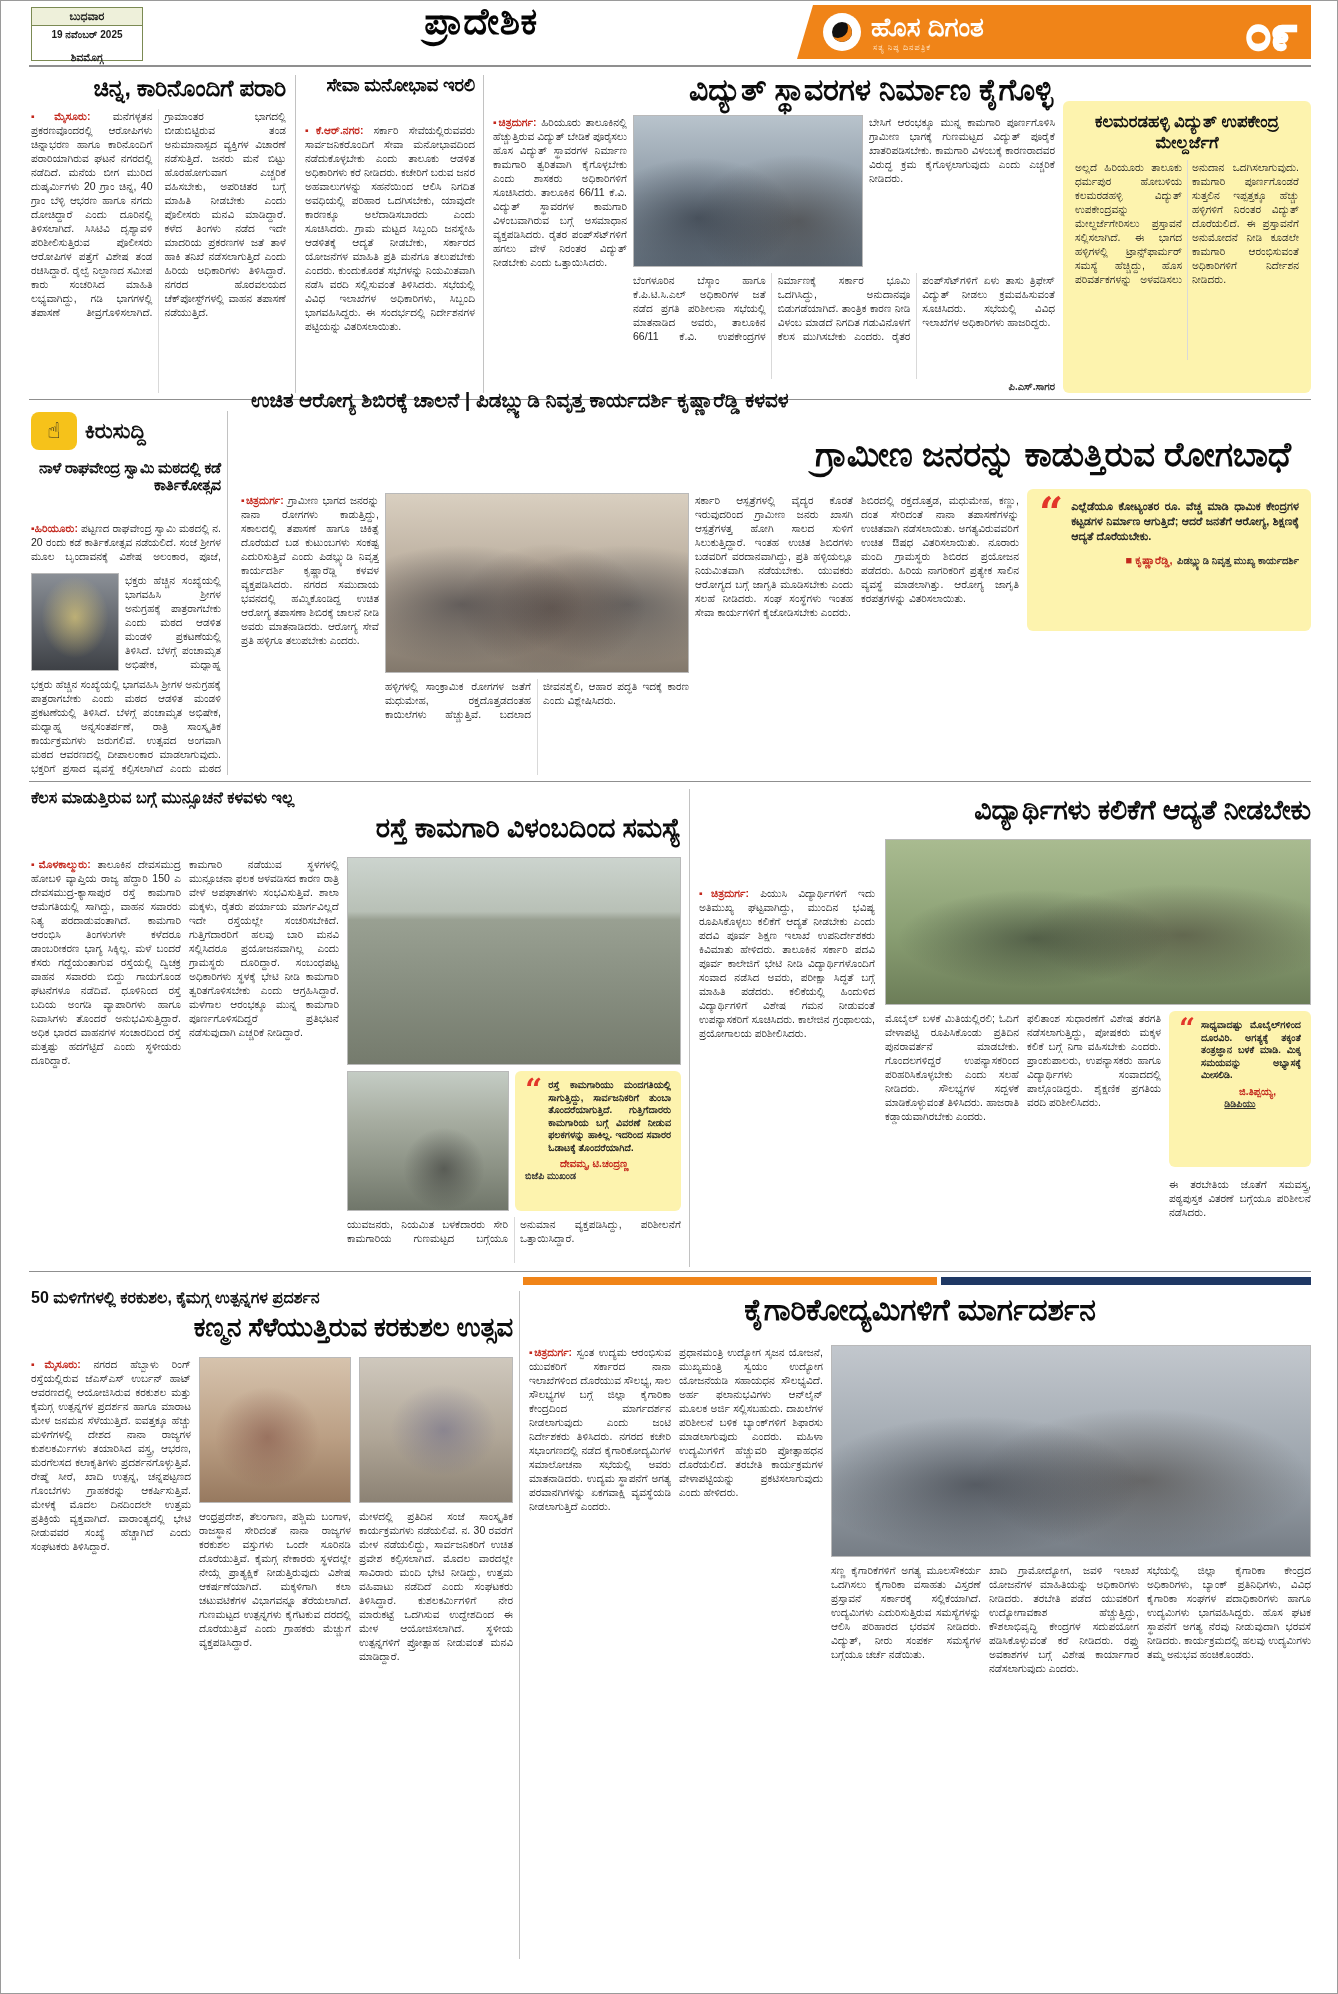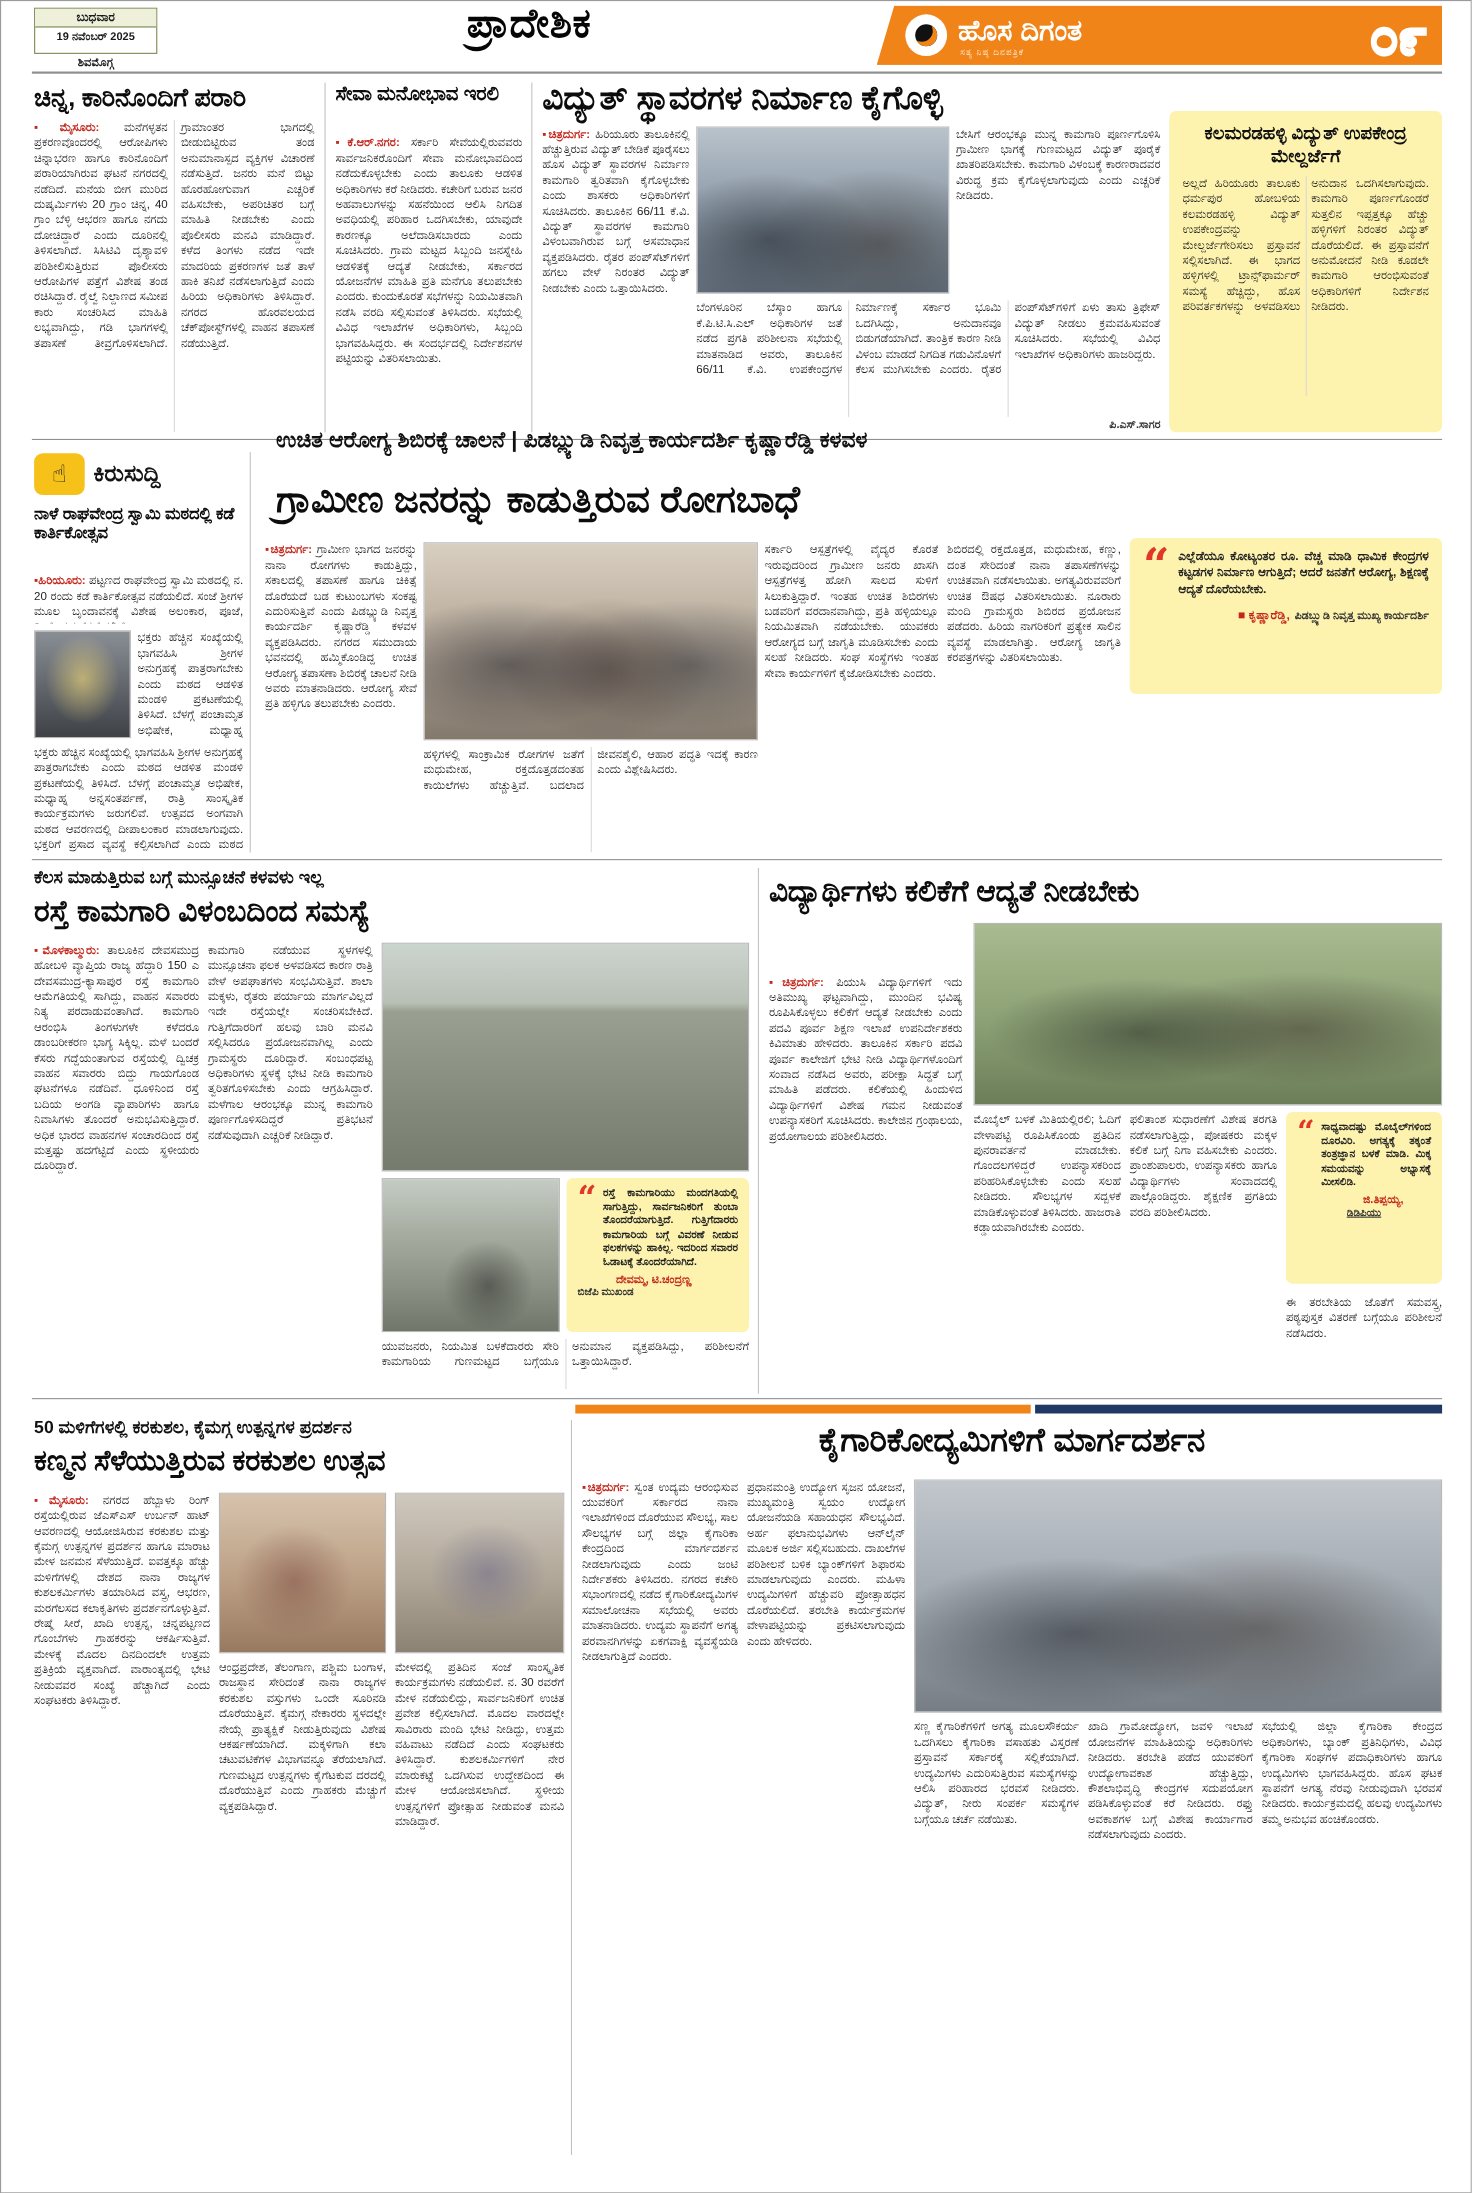--- a/index.html
+++ b/index.html
@@ -2,21 +2,21 @@
 <html><head>
 <meta charset="utf-8">
 <style>
   html,body{margin:0;padding:0;background:#e8e8e8;}
   .page{position:relative;width:1338px;height:1994px;background:#ffffff;margin:0 auto;
         font-family:"Liberation Sans","DejaVu Sans",sans-serif;color:#1a1a1a;overflow:hidden;
         border:1px solid #9a9a9a;box-sizing:border-box;}
   .b{position:absolute;box-sizing:border-box;}
   .hline{background:#8f8f8f;height:2px;}
   .vline{background:#c2c2c2;width:1px;}
-  .headline{font-weight:800;color:#0c0c0c;line-height:1.15;letter-spacing:-.2px;}
+  .headline{font-weight:800;color:#0c0c0c;line-height:1.15;letter-spacing:-.2px;text-align:right;}
   .kicker{font-weight:800;color:#111;}
   .body-text{font-size:10.5px;line-height:14px;text-align:justify;color:#222;overflow:hidden;
              column-gap:12px;column-rule:1px solid #d9d9d9;word-break:break-word;}
   .dateline{color:#c3271c;font-weight:bold;}
   .photo{background-color:#9aa0a6;border:1px solid #b9b9b9;}
   .ph-office{background:radial-gradient(ellipse at 28% 68%,rgba(30,36,46,.55),transparent 42%),
              radial-gradient(ellipse at 72% 70%,rgba(50,44,40,.5),transparent 45%),
              linear-gradient(180deg,#b8c3cc 0%,#8d9aa6 50%,#5f6b77 100%);}
   .ph-group{background:radial-gradient(ellipse at 25% 62%,rgba(40,40,48,.55),transparent 38%),
             radial-gradient(ellipse at 55% 64%,rgba(70,55,50,.5),transparent 40%),
@@ -61,21 +61,21 @@
   .bar-orange{background:#f08418;}
   .bar-navy{background:#1f3864;}
   .byline{font-size:10px;font-weight:bold;color:#333;text-align:right;}
   .ybox-title{font-weight:800;font-size:16.5px;line-height:1.25;text-align:center;color:#111;}
 </style>
 </head>
 <body>
 
 <div class="page">
 
-  <div class="b datebox" style="left:30px;top:6px;width:112px;height:42px;">
+  <div class="b datebox" style="left:30px;top:6px;width:112px;height:54px;">
     <div class="day">ಬುಧವಾರ</div>
     <div class="date">19 ನವೆಂಬರ್ 2025</div>
   </div>
   <div class="b city" style="left:30px;top:50px;width:112px;">ಶಿವಮೊಗ್ಗ</div>
 
   <div class="b sec-title" style="left:330px;top:0;width:300px;">ಪ್ರಾದೇಶಿಕ</div>
 
   <div class="b masthead" style="left:796px;top:4px;width:514px;height:54px;">
     <div class="b logo-circle" style="left:26px;top:8px;">
       <div class="logo-inner"></div>

